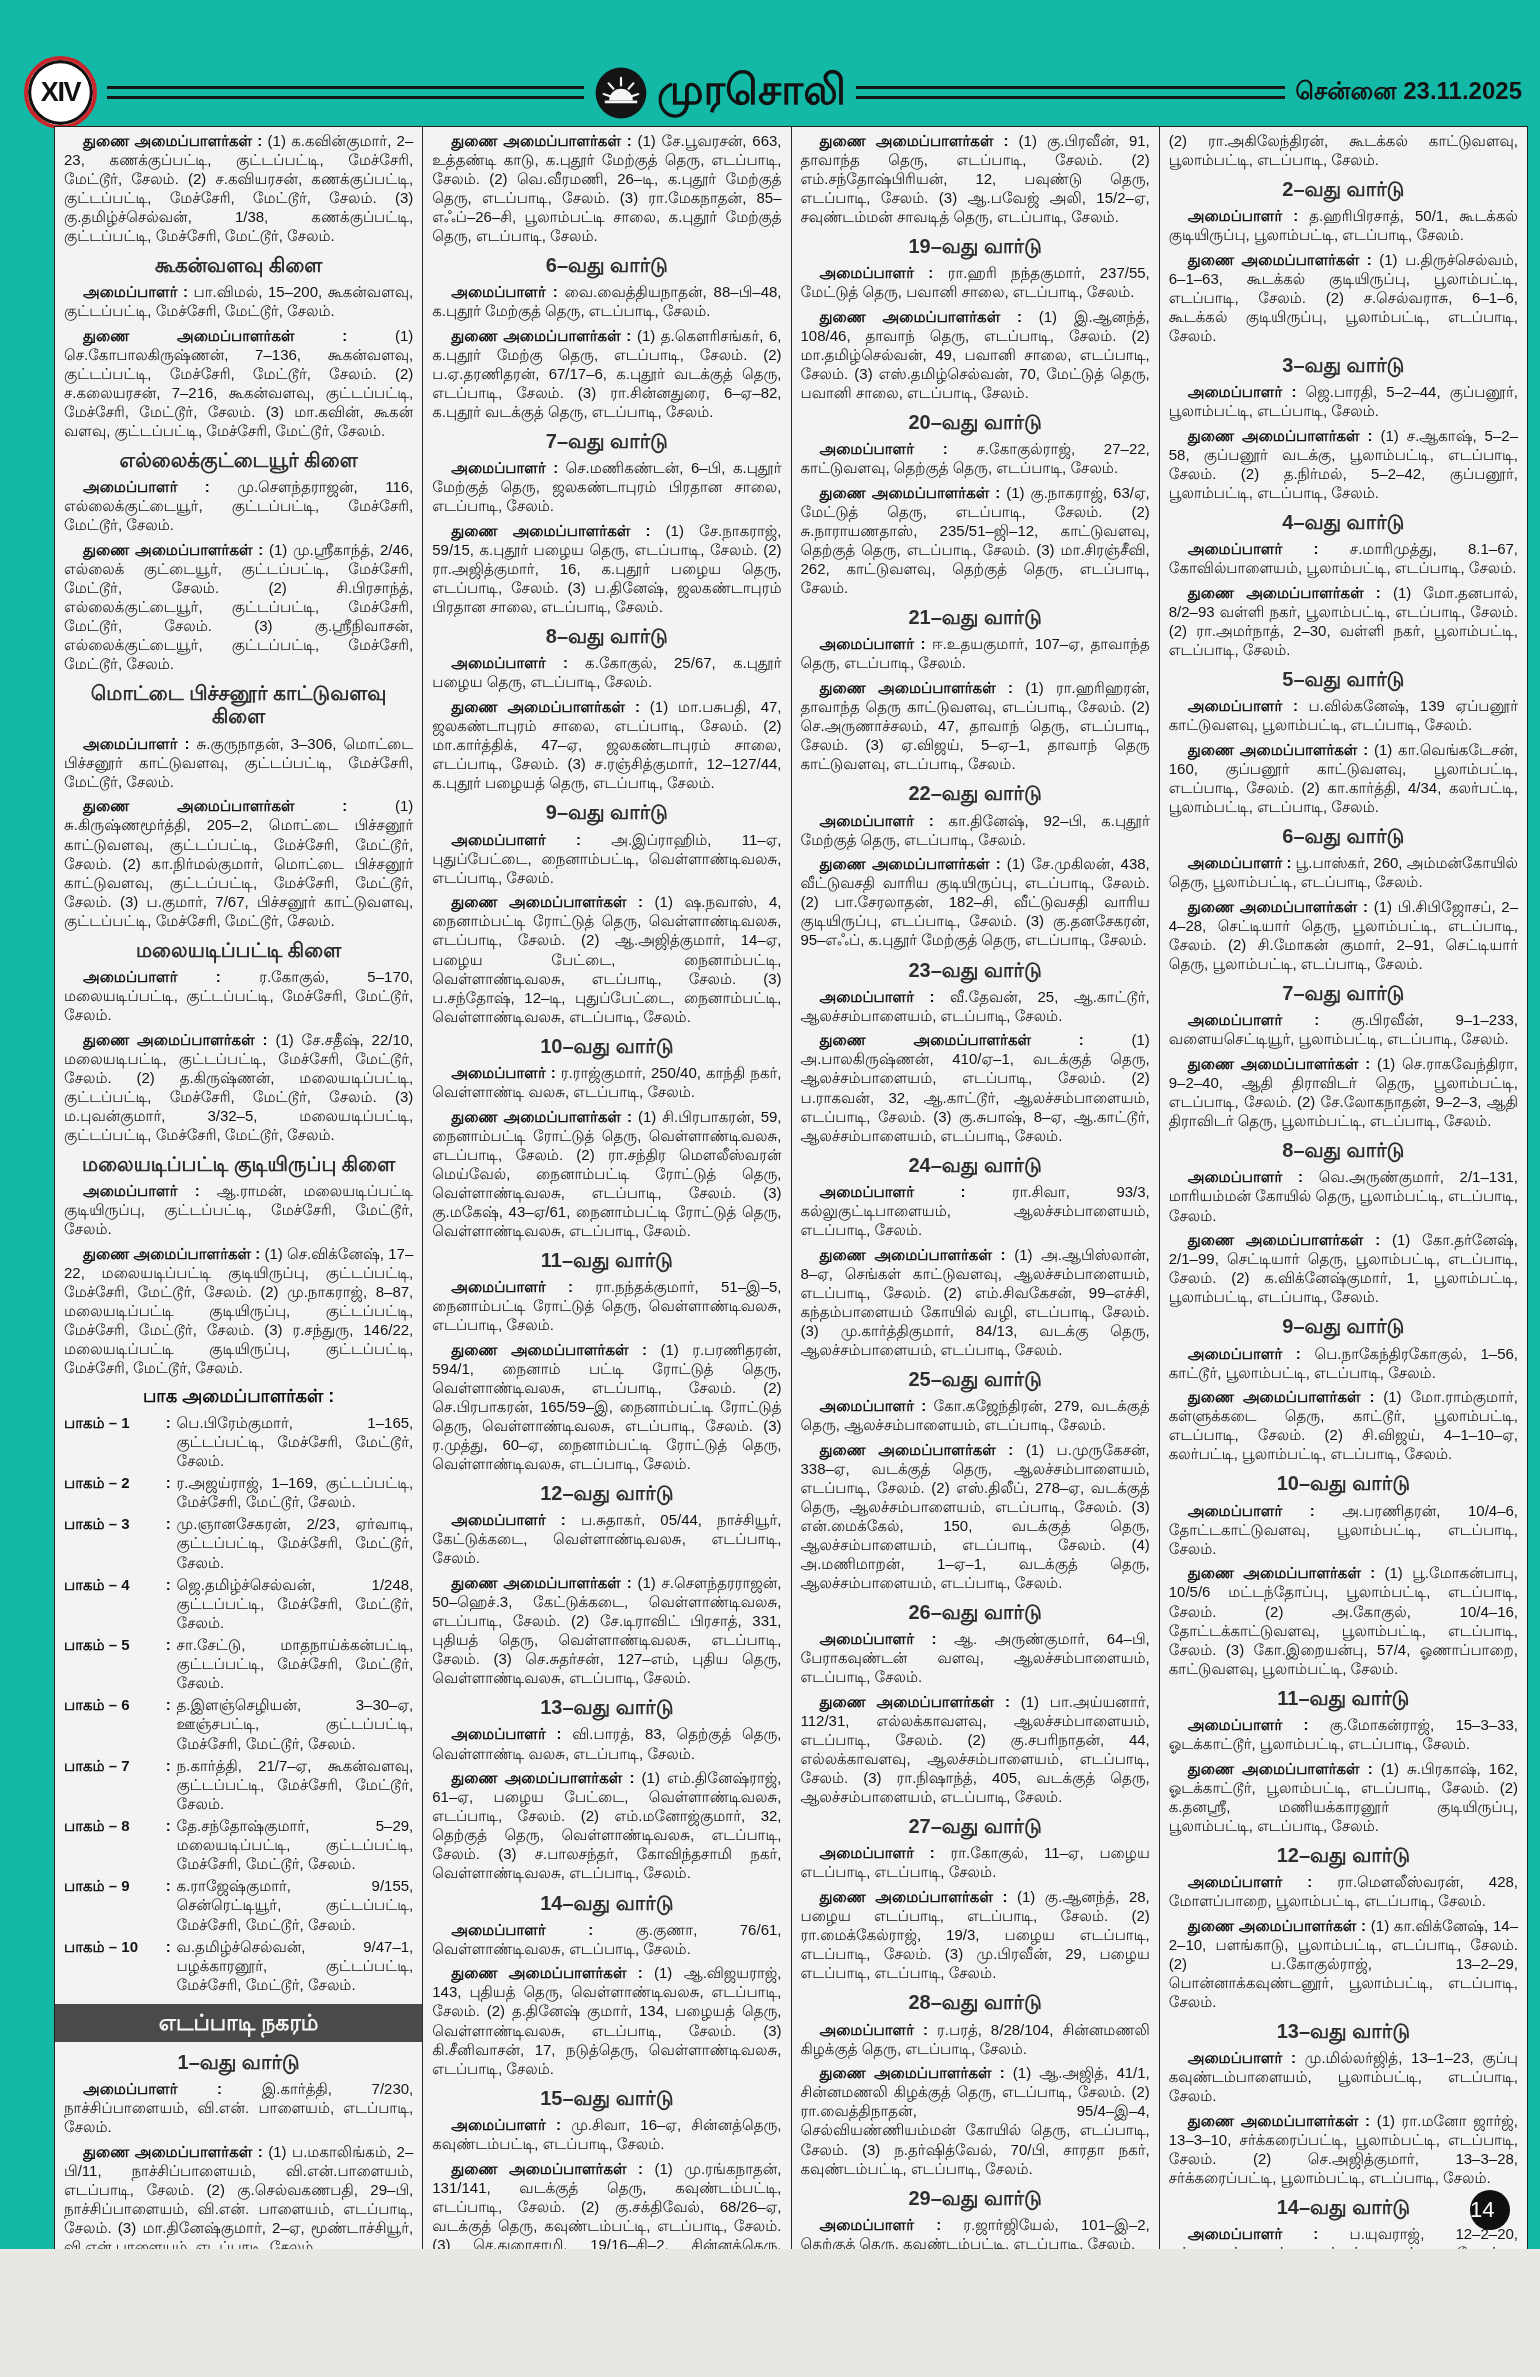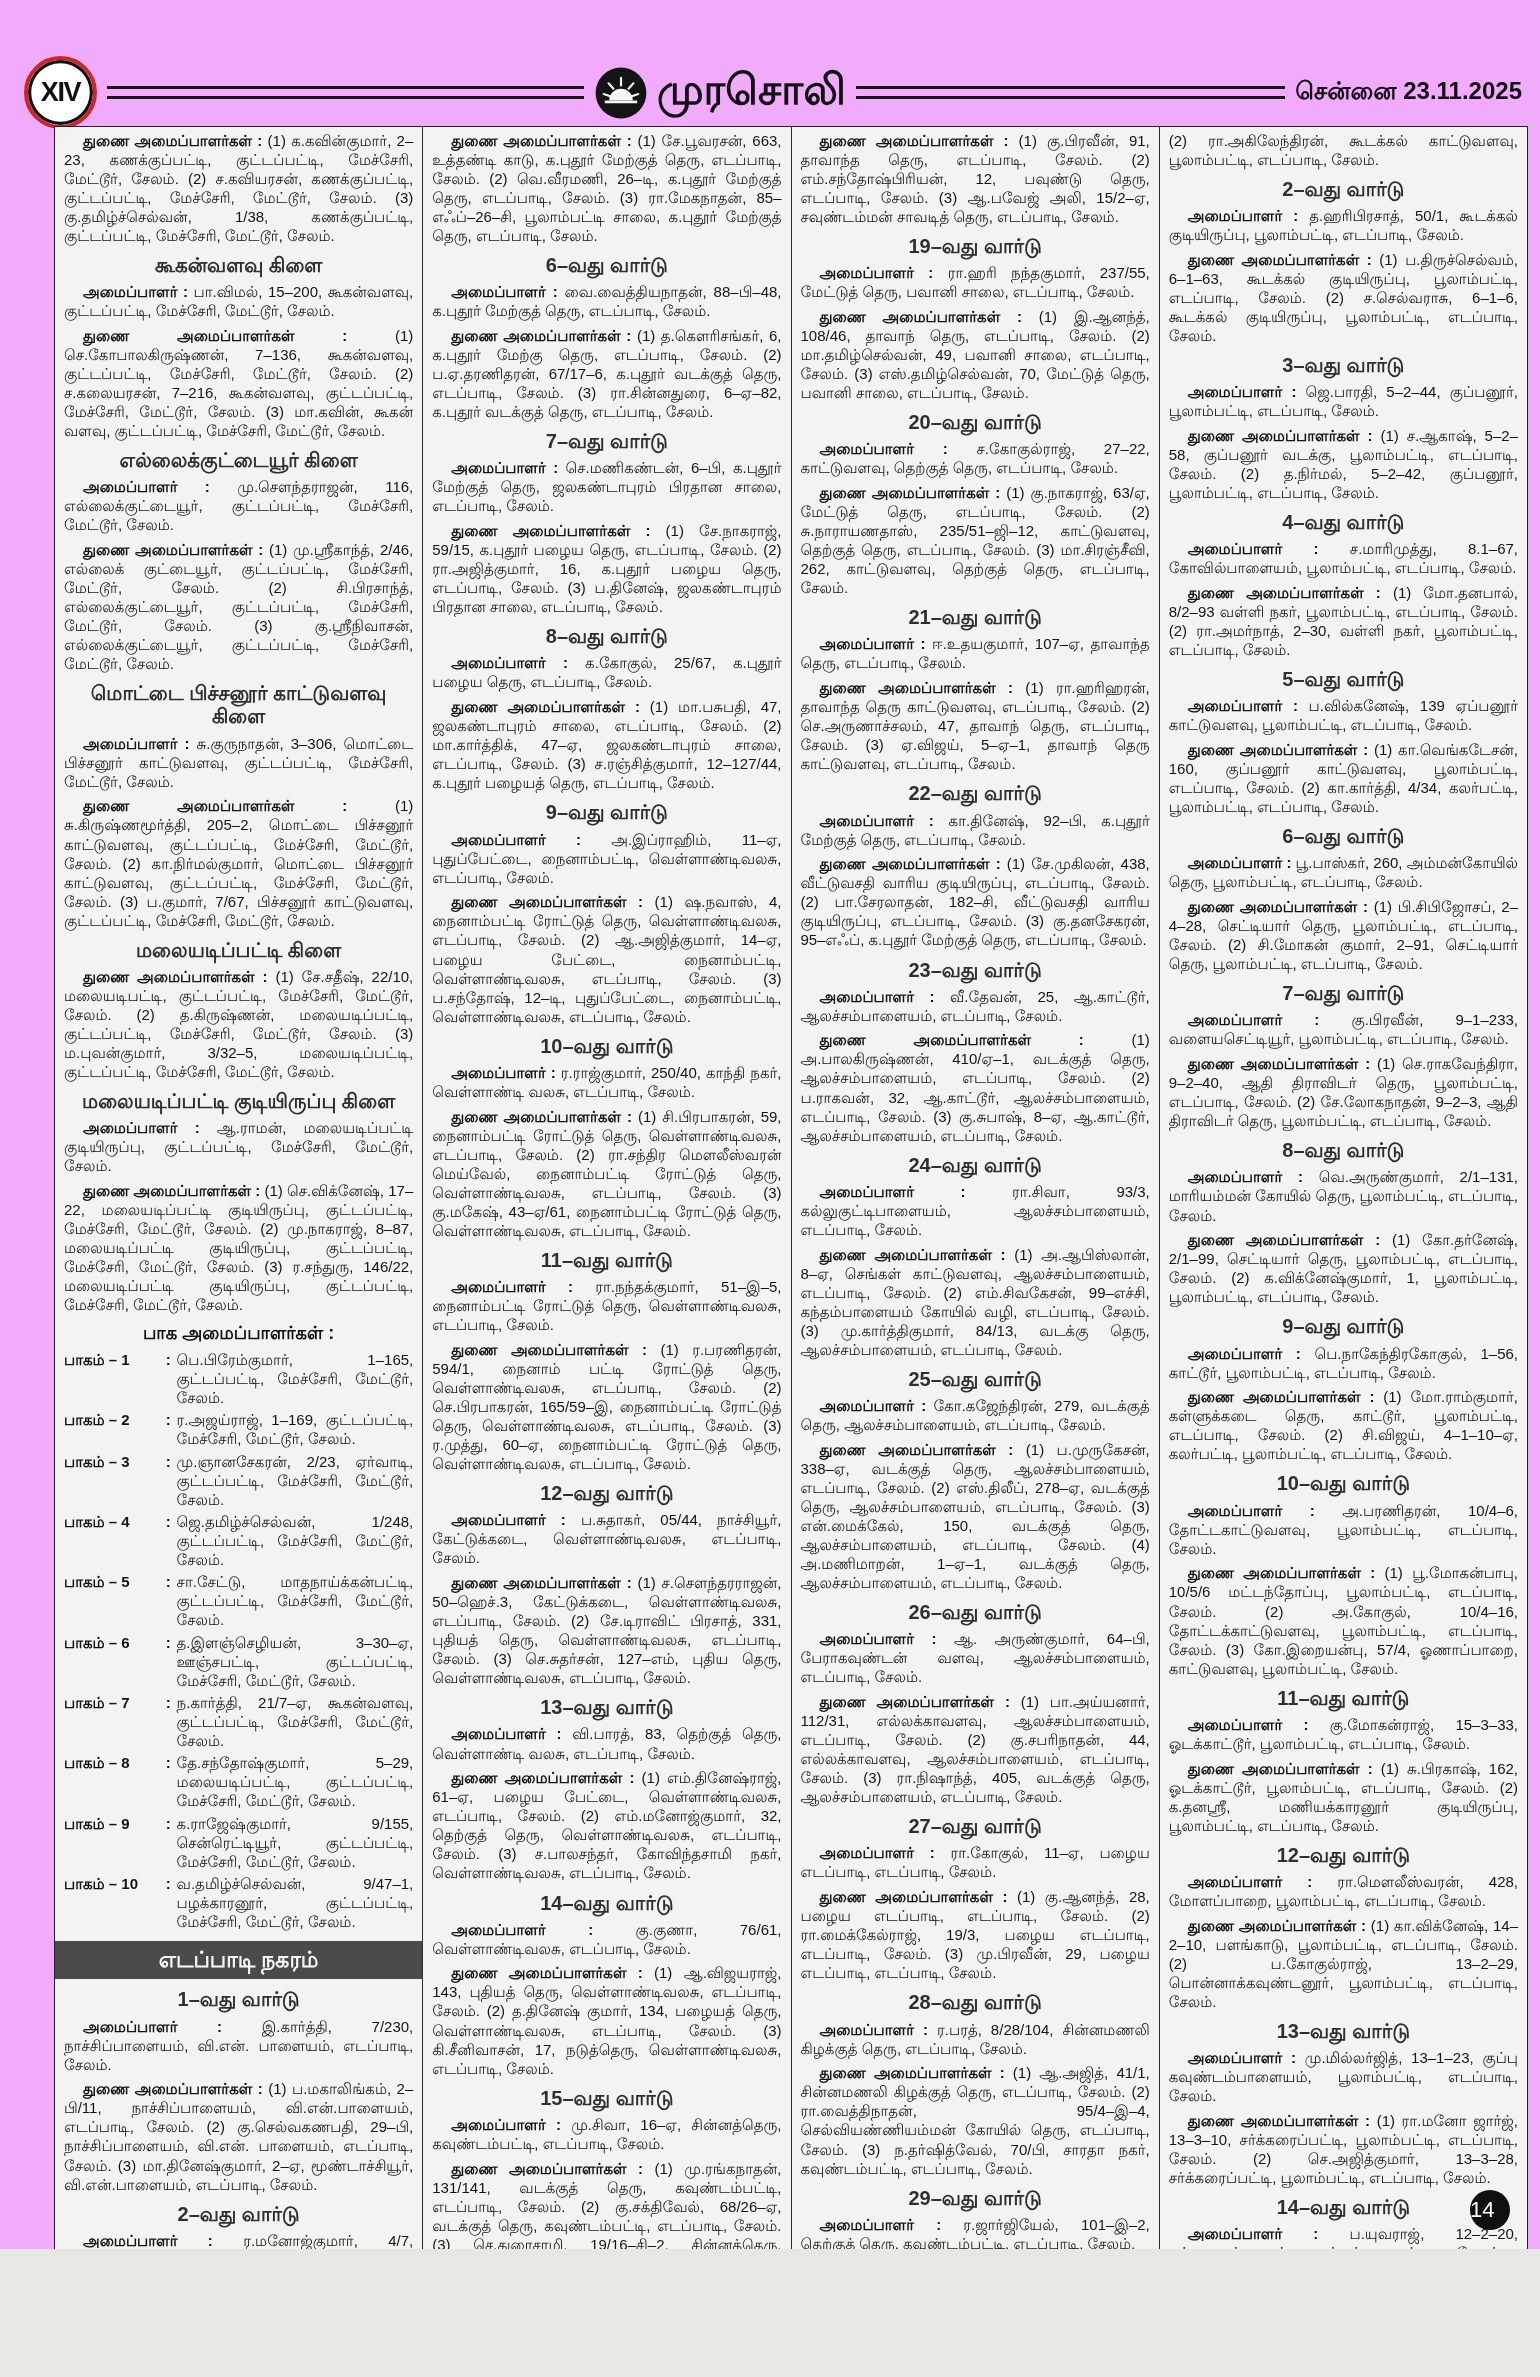--- a/index.html
+++ b/index.html
@@ -1,17 +1,17 @@
 <!DOCTYPE html>
 <html style="font-size:10.2px"><head>
 <meta charset="utf-8">
 <style>
   html,body{margin:0;padding:0;}
   body{background:#e8e7e4;font-family:"Liberation Serif","DejaVu Serif",serif;}
-  .page{position:relative;width:1541px;height:2249px;background:#f0abfc;overflow:hidden;margin:0 auto;}
+  .page{position:relative;width:1541px;height:2249px;background:#14b8a6;overflow:hidden;margin:0 auto;}
   
   .hdr{position:absolute;top:51px;left:24px;right:19px;height:83px;display:flex;align-items:center;gap:10.2px;}
   .xiv-badge{width:65px;height:65px;border-radius:50%;background:#fff;border:4.5px solid #c9252b;
     box-shadow:inset 0 0 0 3.2px #111;display:flex;align-items:center;justify-content:center;
     font-weight:bold;font-size:27px;color:#111;letter-spacing:-1.3px;flex:0 0 auto;
     font-family:"Liberation Sans","DejaVu Sans",sans-serif;}
   .rule{flex:1;height:6.4px;border-top:3.8px solid #161616;border-bottom:3.8px solid #161616;}
   .rule.short{flex:.9;}
   .masthead-wrap{display:flex;align-items:center;gap:9px;flex:0 0 auto;}
   .sun-logo{width:54px;height:54px;flex:0 0 auto;}
@@ -78,20 +78,21 @@
         <div class="sec-h">கூகன்வளவு கிளை</div>
         <p class="para"><span class="lead">அமைப்பாளர் :</span> பா.விமல், 15–200, கூகன்வளவு, குட்டப்பட்டி, மேச்சேரி, மேட்டூர், சேலம்.</p>
         <p class="para"><span class="lead">துணை அமைப்பாளர்கள் :</span> (1) செ.கோபாலகிருஷ்ணன், 7–136, கூகன்வளவு, குட்டப்பட்டி, மேச்சேரி, மேட்டூர், சேலம். (2) ச.கலையரசன், 7–216, கூகன்வளவு, குட்டப்பட்டி, மேச்சேரி, மேட்டூர், சேலம். (3) மா.கவின், கூகன் வளவு, குட்டப்பட்டி, மேச்சேரி, மேட்டூர், சேலம்.</p>
         <div class="sec-h">எல்லைக்குட்டையூர் கிளை</div>
         <p class="para"><span class="lead">அமைப்பாளர் :</span> மு.சௌந்தராஜன், 116, எல்லைக்குட்டையூர், குட்டப்பட்டி, மேச்சேரி, மேட்டூர், சேலம்.</p>
         <p class="para"><span class="lead">துணை அமைப்பாளர்கள் :</span> (1) மு.ஸ்ரீகாந்த், 2/46, எல்லைக் குட்டையூர், குட்டப்பட்டி, மேச்சேரி, மேட்டூர், சேலம். (2) சி.பிரசாந்த், எல்லைக்குட்டையூர், குட்டப்பட்டி, மேச்சேரி, மேட்டூர், சேலம். (3) கு.ஸ்ரீநிவாசன், எல்லைக்குட்டையூர், குட்டப்பட்டி, மேச்சேரி, மேட்டூர், சேலம்.</p>
         <div class="sec-h">மொட்டை பிச்சனூர் காட்டுவளவு கிளை</div>
         <p class="para"><span class="lead">அமைப்பாளர் :</span> சு.குருநாதன், 3–306, மொட்டை பிச்சனூர் காட்டுவளவு, குட்டப்பட்டி, மேச்சேரி, மேட்டூர், சேலம்.</p>
         <p class="para"><span class="lead">துணை அமைப்பாளர்கள் :</span> (1) சு.கிருஷ்ணமூர்த்தி, 205–2, மொட்டை பிச்சனூர் காட்டுவளவு, குட்டப்பட்டி, மேச்சேரி, மேட்டூர், சேலம். (2) கா.நிர்மல்குமார், மொட்டை பிச்சனூர் காட்டுவளவு, குட்டப்பட்டி, மேச்சேரி, மேட்டூர், சேலம். (3) ப.குமார், 7/67, பிச்சனூர் காட்டுவளவு, குட்டப்பட்டி, மேச்சேரி, மேட்டூர், சேலம்.</p>
         <div class="sec-h">மலையடிப்பட்டி கிளை</div>
+        <p class="para"><span class="lead">அமைப்பாளர் :</span> ர.கோகுல், 5–170, மலையடிப்பட்டி, குட்டப்பட்டி, மேச்சேரி, மேட்டூர், சேலம்.</p>
         <p class="para"><span class="lead">துணை அமைப்பாளர்கள் :</span> (1) சே.சதீஷ், 22/10, மலையடிபட்டி, குட்டப்பட்டி, மேச்சேரி, மேட்டூர், சேலம். (2) த.கிருஷ்ணன், மலையடிப்பட்டி, குட்டப்பட்டி, மேச்சேரி, மேட்டூர், சேலம். (3) ம.புவன்குமார், 3/32–5, மலையடிப்பட்டி, குட்டப்பட்டி, மேச்சேரி, மேட்டூர், சேலம்.</p>
         <div class="sec-h">மலையடிப்பட்டி குடியிருப்பு கிளை</div>
         <p class="para"><span class="lead">அமைப்பாளர் :</span> ஆ.ராமன், மலையடிப்பட்டி குடியிருப்பு, குட்டப்பட்டி, மேச்சேரி, மேட்டூர், சேலம்.</p>
         <p class="para"><span class="lead">துணை அமைப்பாளர்கள் :</span> (1) செ.விக்னேஷ், 17–22, மலையடிப்பட்டி குடியிருப்பு, குட்டப்பட்டி, மேச்சேரி, மேட்டூர், சேலம். (2) மு.நாகராஜ், 8–87, மலையடிப்பட்டி குடியிருப்பு, குட்டப்பட்டி, மேச்சேரி, மேட்டூர், சேலம். (3) ர.சந்துரு, 146/22, மலையடிப்பட்டி குடியிருப்பு, குட்டப்பட்டி, மேச்சேரி, மேட்டூர், சேலம்.</p>
         <div class="sub-h">பாக அமைப்பாளர்கள் :</div>
         <div class="part">
           <span class="part-label">பாகம் – 1</span>
           <span class="part-colon">:</span>
           <span class="part-text">பெ.பிரேம்குமார், 1–165, குட்டப்பட்டி, மேச்சேரி, மேட்டூர், சேலம்.</span>
         </div>

